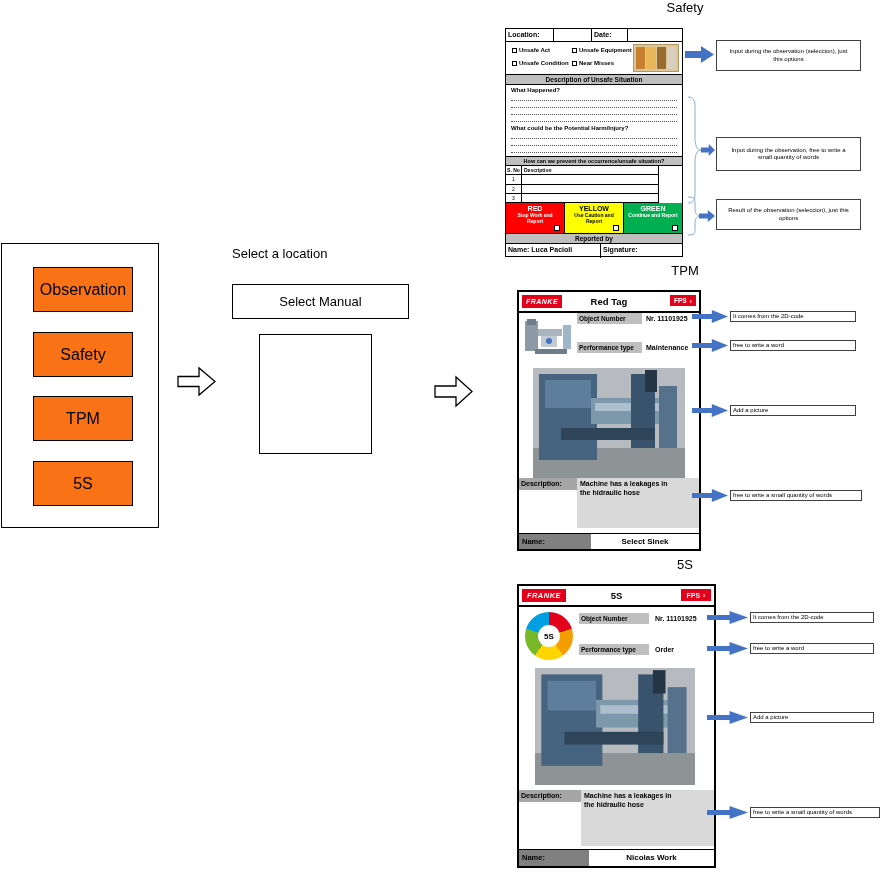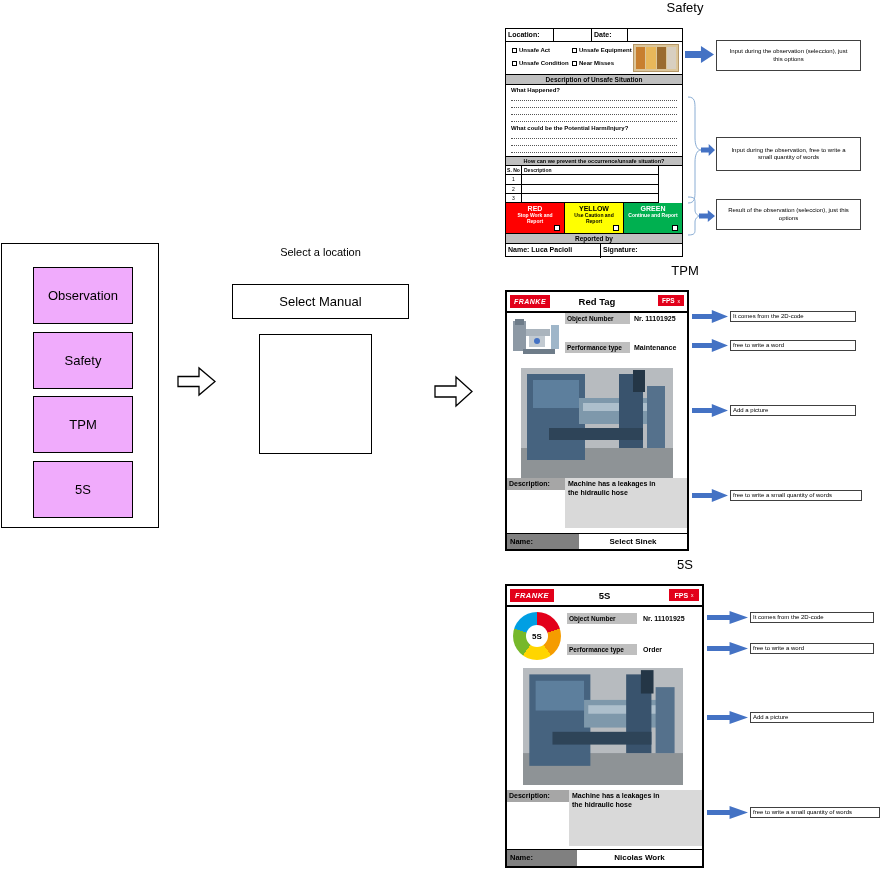--- a/index.html
+++ b/index.html
@@ -2,24 +2,24 @@
 <html><head>
 <meta charset="utf-8">
 <style>
   * { margin:0; padding:0; box-sizing:border-box; }
   html,body { background:#fff; }
   body { font-family:"Liberation Sans", sans-serif; color:#000; }
   .canvas { position:relative; width:886px; height:872px; background:#fff; overflow:hidden; }
 
   
   .left-panel { position:absolute; left:1px; top:243px; width:158px; height:285px; border:1px solid #000; background:#fff; }
-  .menu-item { position:absolute; left:31px; width:100px; height:57px; border:1px solid #000; display:flex; align-items:center; justify-content:center; font-size:13px; background:#f0abfc; cursor:pointer; }
-
-  
-  .mid-title { position:absolute; left:232px; top:246px; width:177px; text-align:center; font-size:11px; }
+  .menu-item { position:absolute; left:31px; width:100px; height:45px; border:1px solid #000; display:flex; align-items:center; justify-content:center; font-size:16px; background:#f97316; cursor:pointer; }
+
+  
+  .mid-title { position:absolute; left:232px; top:246px; width:177px; text-align:left; font-size:13px; }
   .mid-btn { position:absolute; left:232px; top:284px; width:177px; height:35px; border:1px solid #000; display:flex; align-items:center; justify-content:center; font-size:13px; background:#fff; cursor:pointer; }
   .mid-box { position:absolute; left:259px; top:334px; width:113px; height:120px; border:1px solid #000; background:#fff; }
 
   .wa { position:absolute; }
   .section-title { position:absolute; left:505px; width:360px; text-align:center; font-size:13px; }
 
   
   .barrow { position:absolute; background:#4472c4; clip-path:polygon(0 30%,55% 30%,55% 0,100% 50%,55% 100%,55% 70%,0 70%); }
 
   
@@ -53,21 +53,21 @@
   .sev { flex:1; border-right:1px solid #000; position:relative; text-align:center; padding-top:2px; cursor:pointer; }
   .sev:last-child { border-right:none; }
   .sev .t { font-weight:bold; font-size:7px; line-height:8px; }
   .sev .d { font-size:5px; line-height:5.5px; font-weight:bold; padding:0 4px; }
   .sev .cb { position:absolute; right:4px; bottom:2px; width:6px; height:6px; border:1px solid #000; background:#fff; }
   .sf-footer { display:flex; height:14px; }
   .sf-footer > div { font-weight:bold; font-size:7px; padding:2px; }
   .sf-name { width:95px; border-right:1px solid #000; }
 
   
-  .card { position:absolute; border:2px solid #000; background:#fff; }
+  .card { position:absolute; border:2px solid #000; background:#fff;margin-left:12px; }
   .tpm-card { left:505px; top:290px; width:184px; height:261px; }
   .s5-card  { left:505px; top:584px; width:199px; height:284px; }
   .card-header { position:absolute; left:0; right:0; top:0; height:21px; border-bottom:2px solid #000; }
   .franke { position:absolute; left:3px; top:3px; background:#e2001a; color:#fff; font-weight:bold; font-style:italic; text-align:center; }
   .tpm-card .franke { width:40px; height:13px; font-size:7px; line-height:13px; letter-spacing:.5px; }
   .s5-card  .franke { width:44px; height:13px; font-size:7.5px; line-height:13px; letter-spacing:.5px; }
   .card-title { position:absolute; left:0; right:0; top:4px; text-align:center; font-weight:bold; font-size:9.5px; }
   .fps { position:absolute; right:3px; top:3px; background:#e2001a; color:#fff; font-weight:bold; display:flex; align-items:center; justify-content:center; gap:3px; cursor:pointer; }
   .tpm-card .fps { width:26px; height:11px; font-size:6.5px; }
   .s5-card  .fps { width:30px; height:12px; font-size:7px; }

